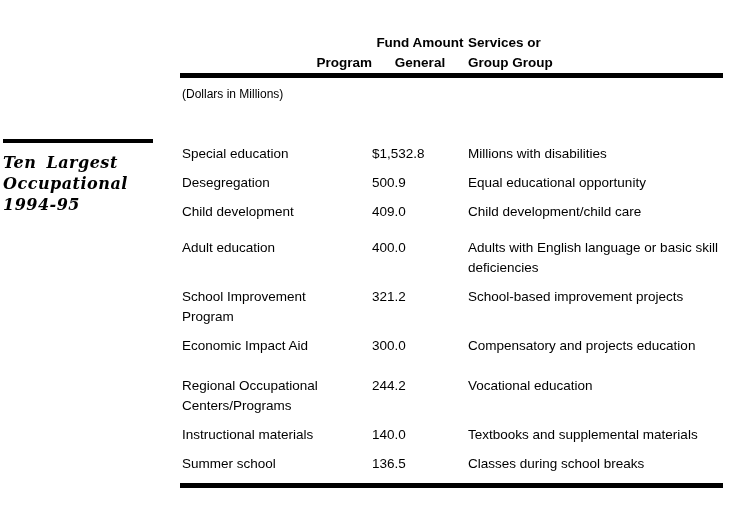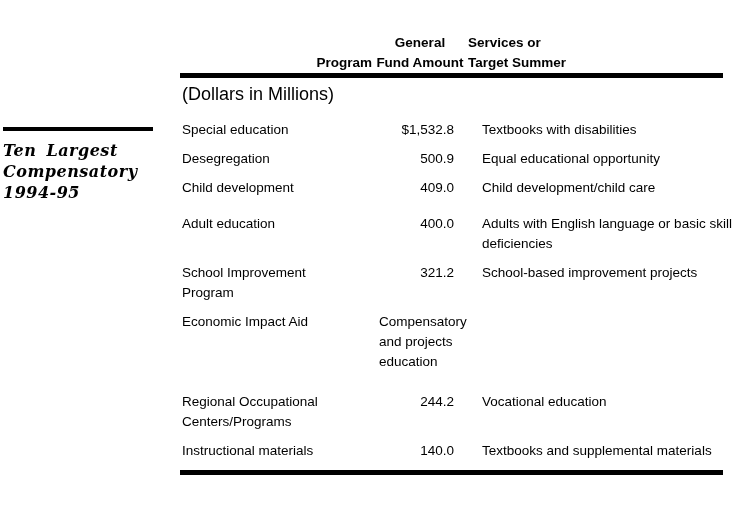--- a/index.html
+++ b/index.html
@@ -12,21 +12,21 @@
   .page {
     position: relative;
     width: 739px; height: 515px;
     overflow: hidden;
     background: #ffffff;
   }
 
   
   .caption {
     position: absolute;
-    left: 3px; top: 127px;
+    left: 3px; top: 139px;
     width: 150px;
   }
   .caption-rule {
     height: 4px;
     background: #000000;
     margin-bottom: 9px;
   }
   .caption-line {
     font-family: "DejaVu Serif", serif;
     font-style: italic;
@@ -56,81 +56,80 @@
   .th-col-amount { text-align: center; }
   .th-col-services { }
   .rule-thick {
     height: 5px;
     background: #000000;
   }
   .rule-top { margin-top: 0; }
   .units-note {
     margin-top: 10px;
     padding-left: 2px;
-    font-size: 18px;
+    font-size: 12px;
     line-height: 13px;
-    margin-bottom: 19px;
+    margin-bottom: 43px;
   }
   .tbody { }
   .row {
     display: grid;
     grid-template-columns: 192px 96px 255px;
     font-size: 13.5px;
     line-height: 20px;
     margin-bottom: 9px;
-    gap: 7px;
   }
   .row:nth-child(3) { margin-bottom: 16px; }
   .row:nth-child(6) { margin-bottom: 20px; }
   .cell-program { padding-left: 2px; }
   .cell-program .wrap { max-width: 160px; }
-  .cell-amount { text-align: right; padding-right: 21px; }
+  .cell-amount { padding-right: 21px; }
   .cell-services { }
   .rule-bottom { margin-top: 6px; }
 </style>
 </head>
 <body>
 
 <div class="page">
 
   <div class="caption">
     <div class="caption-rule"></div>
     <div class="caption-line">Ten Largest</div>
-    <div class="caption-line">Compensatory</div>
+    <div class="caption-line">Occupational</div>
     <div class="caption-line">1994-95</div>
   </div>
 
   <div class="table-area">
 
     <div class="thead">
       <div class="th-col-program">
         <div class="th-line"></div>
         <div class="th-line">Program</div>
       </div>
       <div class="th-col-amount">
+        <div class="th-line">Fund Amount</div>
         <div class="th-line">General</div>
-        <div class="th-line">Fund Amount</div>
       </div>
       <div class="th-col-services">
         <div class="th-line">Services or</div>
-        <div class="th-line">Target Summer</div>
+        <div class="th-line">Group Group</div>
       </div>
     </div>
 
     <div class="rule-thick rule-top"></div>
 
     <div class="units-note">(Dollars in Millions)</div>
 
     <div class="tbody">
       <div class="row">
         <div class="cell-program">
             <div class="wrap">Special education</div>
           </div>
         <div class="cell-amount">$1,532.8</div>
-        <div class="cell-services">Textbooks with disabilities</div>
+        <div class="cell-services">Millions with disabilities</div>
       </div>
       <div class="row">
         <div class="cell-program">
             <div class="wrap">Desegregation</div>
           </div>
         <div class="cell-amount">500.9</div>
         <div class="cell-services">Equal educational opportunity</div>
       </div>
       <div class="row">
         <div class="cell-program">
@@ -150,35 +149,43 @@
         <div class="cell-program">
             <div class="wrap">School Improvement Program</div>
           </div>
         <div class="cell-amount">321.2</div>
         <div class="cell-services">School-based improvement projects</div>
       </div>
       <div class="row">
         <div class="cell-program">
             <div class="wrap">Economic Impact Aid</div>
           </div>
+        <div class="cell-amount">300.0</div>
         <div class="cell-services">Compensatory and projects education</div>
       </div>
       <div class="row">
         <div class="cell-program">
             <div class="wrap">Regional Occupational Centers/Programs</div>
           </div>
         <div class="cell-amount">244.2</div>
         <div class="cell-services">Vocational education</div>
       </div>
       <div class="row">
         <div class="cell-program">
             <div class="wrap">Instructional materials</div>
           </div>
         <div class="cell-amount">140.0</div>
         <div class="cell-services">Textbooks and supplemental materials</div>
       </div>
+      <div class="row">
+        <div class="cell-program">
+            <div class="wrap">Summer school</div>
+          </div>
+        <div class="cell-amount">136.5</div>
+        <div class="cell-services">Classes during school breaks</div>
+      </div>
     </div>
 
     <div class="rule-thick rule-bottom"></div>
 
   </div>
 
 </div>
 
 </body></html>

